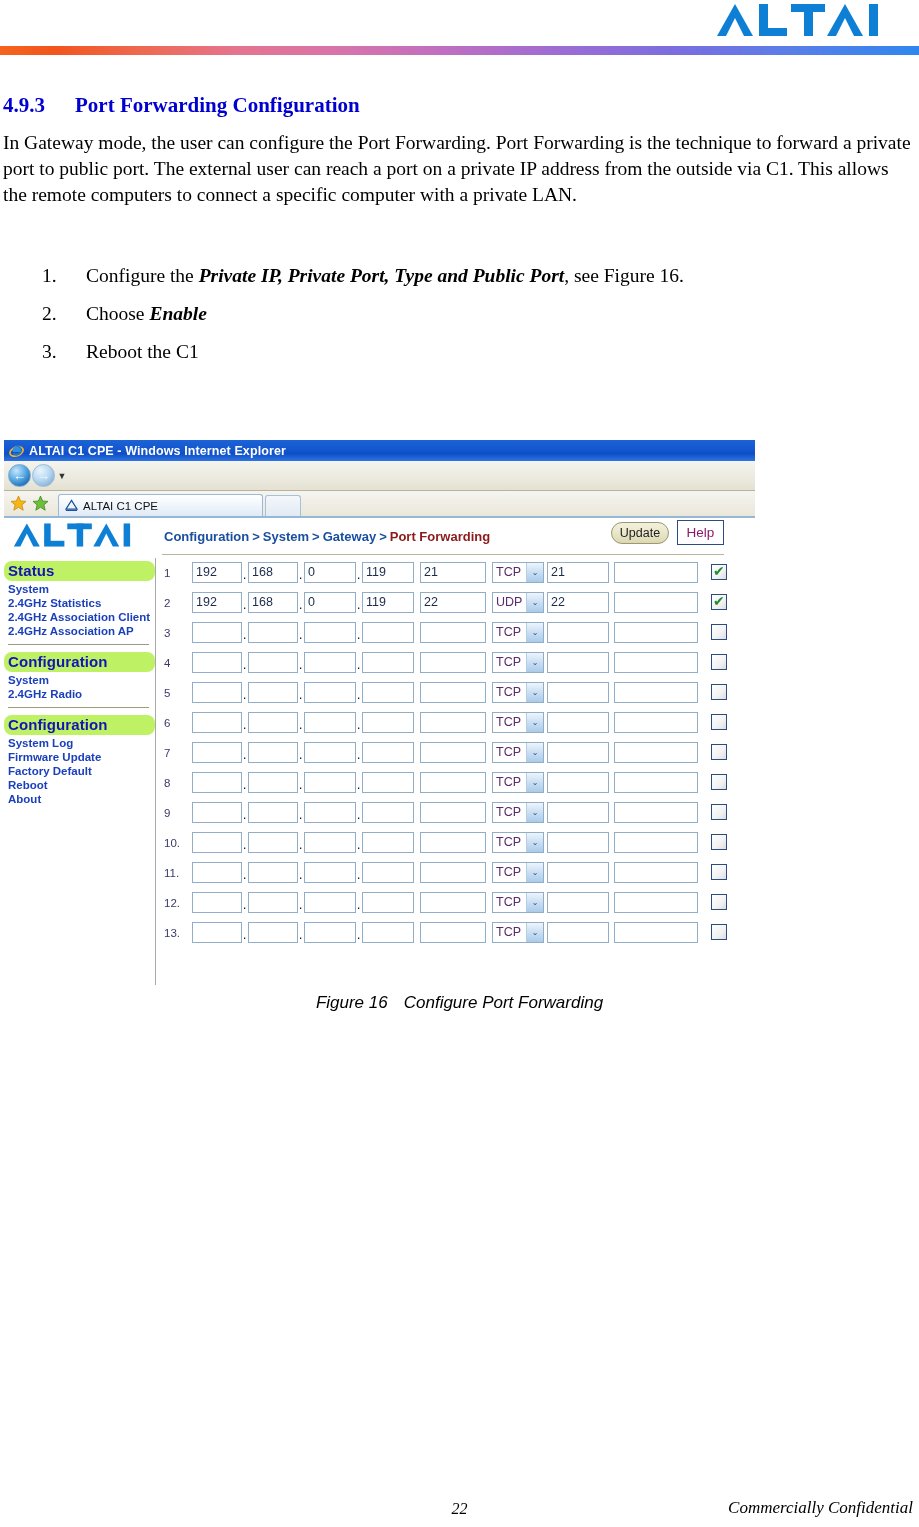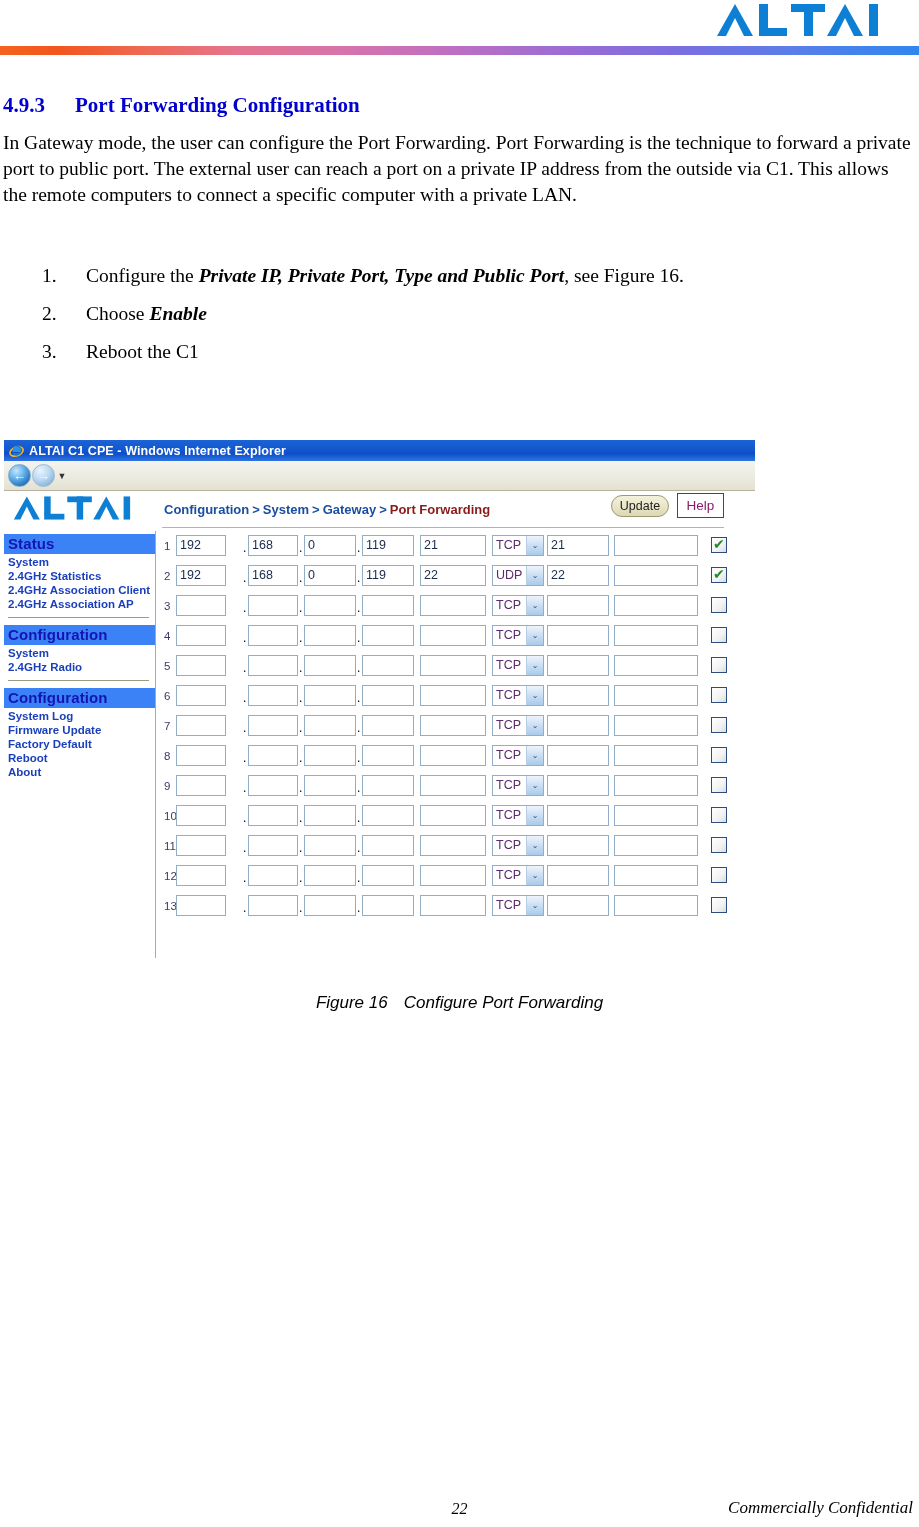--- a/index.html
+++ b/index.html
@@ -323,27 +323,28 @@
     left: 0;
     top: 40px;
     width: 152px;
     height: 427px;
     border-right: 1px solid #a9a9a9;
     box-sizing: border-box;
     font-family: "Liberation Sans", sans-serif;
     padding-top: 3px;
   }
   .side-group-title {
-    background: #3b82f6;
+    background: #bef264;
     color: #1414b4;
     font-size: 15px;
     font-weight: bold;
     padding: 1px 4px 2px 4px;
     margin: 0 0 1px 0;
     letter-spacing: 0.1px;
+    border-radius: 8px;
   }
   .side-item {
     color: #1a3fbb;
     font-size: 11.5px;
     font-weight: bold;
     padding: 1px 4px 1px 4px;
     white-space: nowrap;
   }
   .side-rule {
     height: 1px;
@@ -401,21 +402,21 @@
     overflow: hidden;
     white-space: nowrap;
   }
   .dot {
     position: absolute;
     top: 13px;
     font-size: 12px;
     color: #000;
     line-height: 6px;
   }
-  .ip1 { left: 14px;  width: 50px; }
+  .ip1 { left: 30px;  width: 50px; }
   .ip2 { left: 86px;  width: 50px; }
   .ip3 { left: 142px; width: 52px; }
   .ip4 { left: 200px; width: 52px; }
   .d1 { left: 81px; }
   .d2 { left: 137px; }
   .d3 { left: 195px; }
   .pport  { left: 258px; width: 66px; }
   .puport { left: 385px; width: 62px; }
   .comm   { left: 452px; width: 84px; }
 
@@ -567,20 +568,36 @@
   <div class="ie-navbar">
     <div class="nav-arrow nav-back">
       <span class="glyph">←</span>
     </div>
     <div class="nav-arrow nav-fwd">
       <span class="glyph">→</span>
     </div>
     <div class="nav-drop">▼</div>
   </div>
 
+  <div class="ie-tabstrip">
+    <svg class="fav-star" viewBox="0 0 17 17" aria-hidden="true">
+      <path d="M8.5 1 L10.6 6 L16 6.4 L11.9 9.9 L13.2 15.2 L8.5 12.3 L3.8 15.2 L5.1 9.9 L1 6.4 L6.4 6 Z" fill="#f5b717" stroke="#c98a0a" stroke-width="0.8"></path>
+    </svg>
+    <svg class="fav-star" viewBox="0 0 17 17" aria-hidden="true">
+      <path d="M8.5 1 L10.6 6 L16 6.4 L11.9 9.9 L13.2 15.2 L8.5 12.3 L3.8 15.2 L5.1 9.9 L1 6.4 L6.4 6 Z" fill="#6dbf3e" stroke="#3f8a1e" stroke-width="0.8"></path>
+    </svg>
+    <div class="ie-tab">
+      <svg class="ie-tab-icon" viewBox="0 0 14 14" aria-hidden="true">
+        <path d="M7 1.5 L13 11 L1 11 Z" fill="none" stroke="#1b4f9c" stroke-width="1.3"></path>
+        <rect x="1" y="11.8" width="12" height="1.1" fill="#1b4f9c"></rect>
+      </svg>
+      <span class="ie-tab-label">ALTAI C1 CPE</span>
+    </div>
+    <div class="ie-newtab"></div>
+  </div>
 
   <div class="page">
 
     <div class="page-topbar">
       <svg class="altai-logo-page" viewBox="0 0 190 36" aria-hidden="true">
         <g fill="#0d7fd4">
           <path d="M2 34 L20 2 L38 34 L29 34 L20 16 L11 34 Z"></path>
           <circle cx="20" cy="27" r="3.4" fill="#ffffff"></circle>
           <rect x="44" y="2" width="9" height="26"></rect>
             <rect x="44" y="26" width="28" height="8"></rect>

